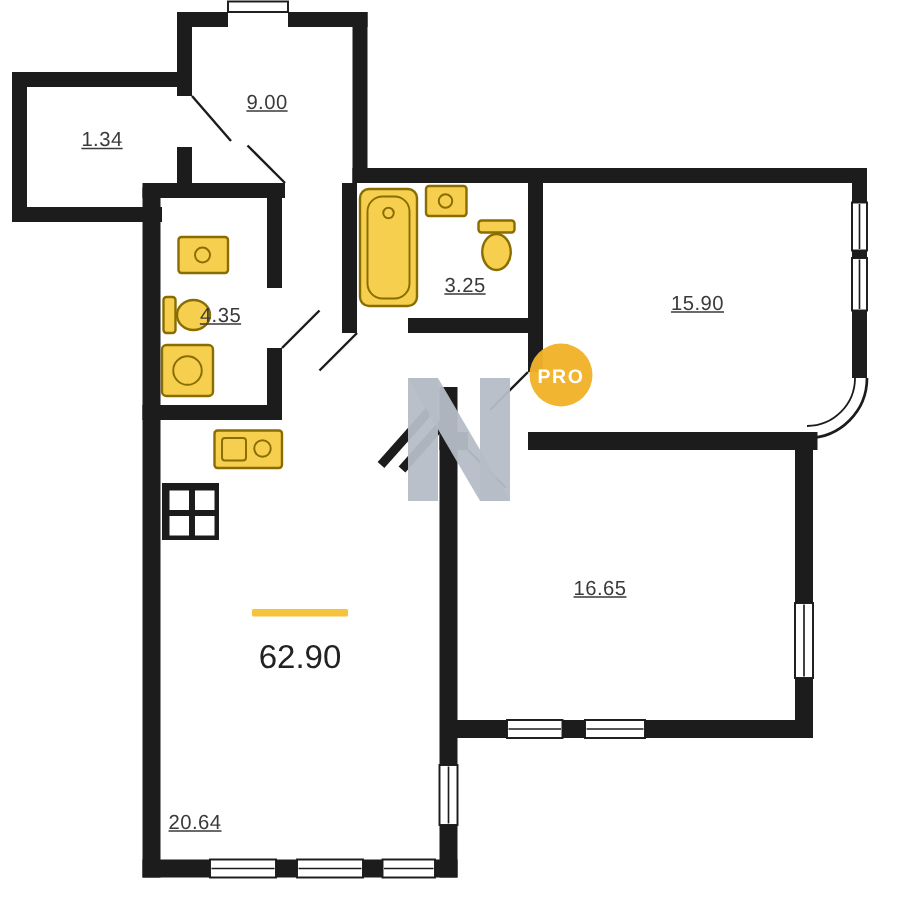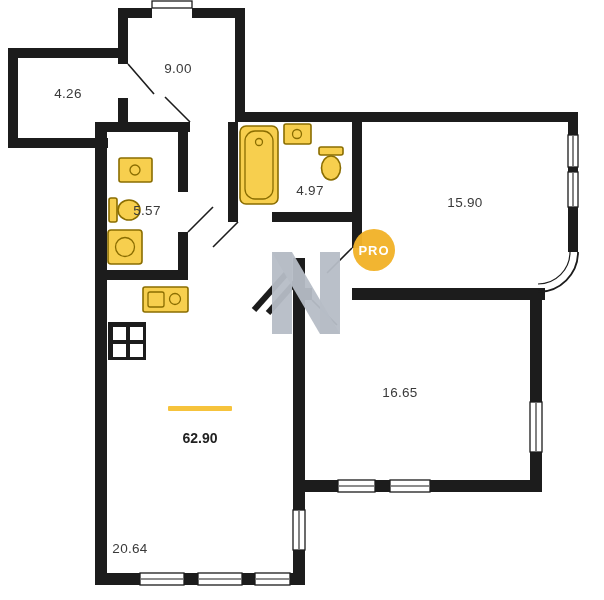--- a/index.html
+++ b/index.html
@@ -17,29 +17,29 @@
   .glass{fill:none;stroke:var(--wall,#1c1c1c);stroke-width:1.8;}
   .fix{fill:var(--fixture_fill,#f7cf4e);stroke:var(--fixture_stroke,#8a6d00);stroke-width:1.6;}
   .fixd{fill:none;stroke:var(--fixture_stroke,#8a6d00);stroke-width:1.3;}
   .stove{fill:var(--wall,#1c1c1c);}
   .stove-cell{fill:#ffffff;}
   .wm{fill:var(--watermark_gray,#b6bdc6);opacity:.95;}
   .wmc{fill:var(--watermark_circle,#f2b32a);opacity:.97;}
   .wm-pro{fill:#ffffff;font-family:"Liberation Sans",sans-serif;font-size:13px;font-weight:bold;letter-spacing:1px;}
   .room-label{
     position:absolute;transform:translate(-50%,-50%);
-    font-size:13.5px;color:var(--label_text,#3a3a3a);letter-spacing:.3px;white-space:nowrap;
+    font-size:13.5px;color:var(--label_text,#3a3a3a);letter-spacing:.3px;white-space:nowrap;text-decoration:underline;
   }
   .total-bar{
     position:absolute;left:168px;top:406px;width:64px;height:5px;
     background:var(--accent_bar,#f6c33c);border-radius:1px;
   }
   .total-text{
     position:absolute;left:200px;top:438px;transform:translate(-50%,-50%);
-    font-size:14px;font-weight:bold;color:var(--total_text,#222222);white-space:nowrap;text-align:center;
+    font-size:22px;font-weight:normal;color:var(--total_text,#222222);white-space:nowrap;text-align:center;
   }
 </style>
 </head>
 <body>
 
 <div class="stage">
 
   <svg width="604" height="600" viewBox="0 0 604 600">
 
     <g>
@@ -202,24 +202,24 @@
       <g>
         <rect class="wm" x="272" y="252" width="20" height="82"></rect>
         <rect class="wm" x="320" y="252" width="20" height="82"></rect>
         <polygon class="wm" points="272,252 292,252 340,334 320,334"></polygon>
       </g>
       <circle class="wmc" cx="374" cy="250" r="21"></circle>
       <text class="wm-pro" x="374" y="255" text-anchor="middle">PRO</text>
     </g>
   </svg>
 
-  <div class="room-label" style="left:68px;top:93px">4.26</div>
+  <div class="room-label" style="left:68px;top:93px">1.34</div>
   <div class="room-label" style="left:178px;top:68px">9.00</div>
-  <div class="room-label" style="left:147px;top:210px">5.57</div>
-  <div class="room-label" style="left:310px;top:190px">4.97</div>
+  <div class="room-label" style="left:147px;top:210px">4.35</div>
+  <div class="room-label" style="left:310px;top:190px">3.25</div>
   <div class="room-label" style="left:465px;top:202px">15.90</div>
   <div class="room-label" style="left:400px;top:392px">16.65</div>
   <div class="room-label" style="left:130px;top:548px">20.64</div>
 
   <div class="total-bar"></div>
   <div class="total-text">62.90</div>
 
 </div>
 
 </body></html>

